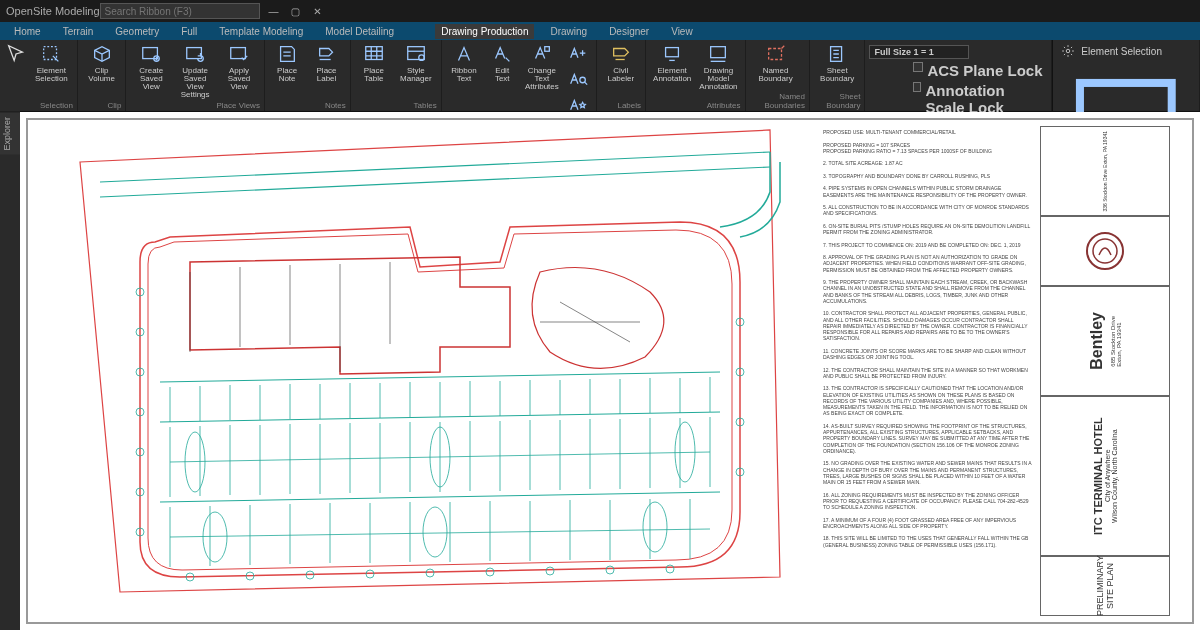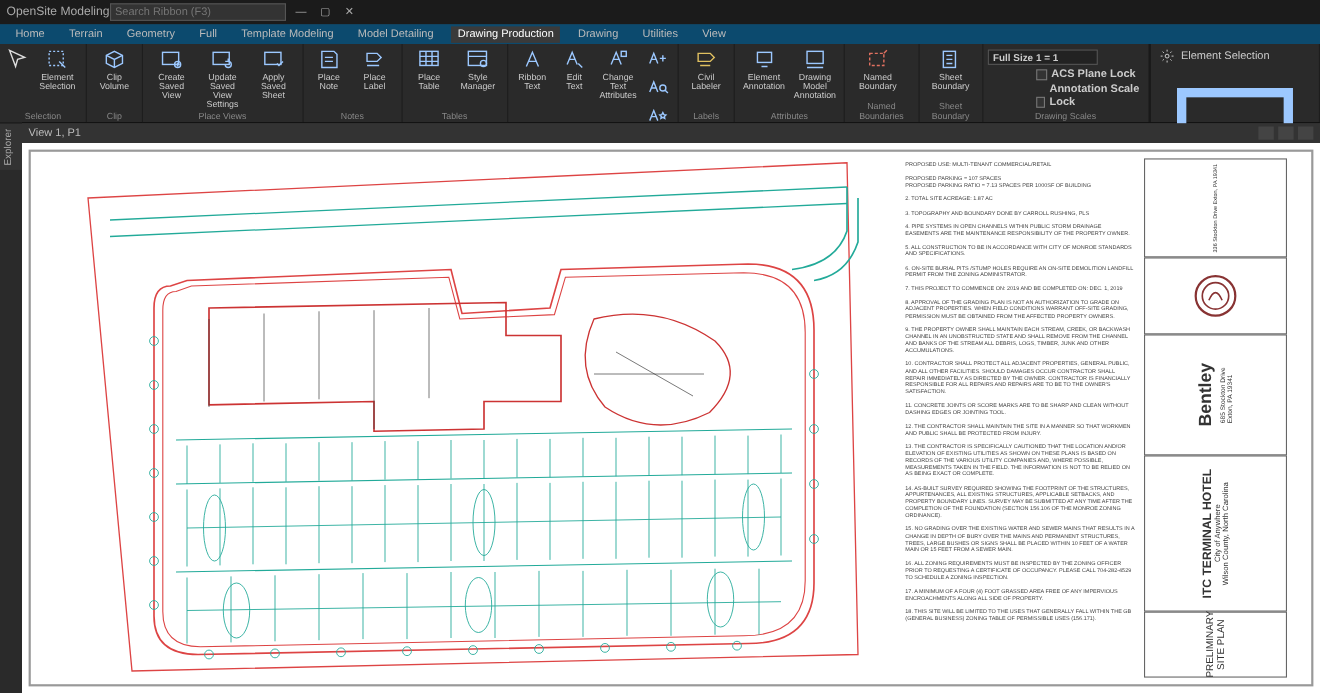--- a/index.html
+++ b/index.html
@@ -6,33 +6,33 @@
   body { width: 1200px; height: 630px; background: #2e2e2e; overflow: hidden; color: #ccc; font-size: 11px; }
   .titlebar { height: 22px; background: #1b1b1b; display: flex; align-items: center; padding: 0 6px; }
   .titlebar .left { flex: 0 0 auto; font-size: 11px; color: #aaa; text-align: right; }
   .titlebar .center { flex: 1; text-align: center; font-size: 11px; color: #ddd; }
   .titlebar .right { flex: 0 0 auto; display: flex; gap: 6px; align-items: center; }
   .search-box { width: 160px; height: 16px; background: #333; border: 1px solid #555; font-size: 10px; color: #aaa; padding: 0 4px; }
   .win-btn { width: 16px; height: 16px; display: inline-flex; align-items: center; justify-content: center; color: #aaa; font-size: 10px; }
 
   .menubar { height: 18px; background: #0c4a6e; display: flex; gap: 10px; padding: 0 8px; align-items: center; font-size: 10px; color: #bbb; }
   .menubar .tab { padding: 2px 6px; cursor: default; }
-  .menubar .tab.active { background: #3a3a3a; color: #fff; }
+  .menubar .tab.active { background: #3a3a3a; color: #fff; margin-left: 25px; }
 
   .ribbon { height: 72px; background: #2a2a2a; display: flex; border-bottom: 1px solid #111; }
   .rib-group { display: flex; flex-direction: column; border-right: 1px solid #1d1d1d; padding: 2px 4px 0 4px; }
   .rib-row { display: flex; gap: 2px; flex: 1; align-items: flex-start; }
   .rib-btn { display: flex; flex-direction: column; align-items: center; justify-content: flex-start; padding: 1px 3px; min-width: 36px; }
   .rib-btn .icon { width: 22px; height: 22px; margin-bottom: 2px; }
   .rib-btn .lbl { font-size: 8px; color: #ccc; text-align: center; line-height: 1.0; max-width: 46px; }
-  .rib-group .group-lbl { font-size: 8px; color: #888; text-align: center; padding: 1px 0; }
+  .rib-group .group-lbl { font-size: 8px; color: #888; text-align: right; padding: 1px 0; }
   .rib-btn.small { min-width: 22px; }
   .rib-row.stack { flex-direction: column; gap: 0; }
   .dropdown-field { background:#222; border:1px solid #555; font-size:9px; color:#ccc; padding:1px 4px; width:100px; }
-  .check-row { display:flex; align-items:flex-end; gap:4px; font-size:10px; color:#ccc;margin-left:44px; }
+  .check-row { display:flex; align-items:flex-start; gap:4px; font-size:15px; color:#ccc;margin-left:44px; }
   .chk { width:10px; height:10px; border:1px solid #777; background:#333; }
 
   svg.icon { fill: none; stroke: #9cc8ff; stroke-width: 1.4; }
   .icon.yellow { stroke:#e0c060; }
   .icon.red { stroke:#e07060; }
   .icon.white { stroke:#ddd; }
 
   .workspace { display: flex; height: calc(630px - 22px - 18px - 72px); }
   .left-tool { width: 20px; background: #2a2a2a; display:flex; flex-direction:column; }
   .left-tool .vtab { writing-mode: vertical-rl; transform: rotate(180deg); font-size:9px; color:#aaa; padding:4px 2px; background:#333; border-bottom:1px solid #222; }
@@ -66,21 +66,21 @@
 
 <div class="menubar">
   <span class="tab">Home</span>
   <span class="tab">Terrain</span>
   <span class="tab">Geometry</span>
   <span class="tab">Full</span>
   <span class="tab">Template Modeling</span>
   <span class="tab">Model Detailing</span>
   <span class="tab active">Drawing Production</span>
   <span class="tab">Drawing</span>
-  <span class="tab">Utilities</span>
+  <span class="tab">Designer</span>
   <span class="tab">View</span>
 </div>
 
 <div class="ribbon">
 
   <div class="rib-group">
     <div class="rib-row">
       <div class="rib-btn small">
         <svg class="icon white" viewBox="0 0 24 24">
             <path d="M4 3l6 16 2-7 7-2z"></path>
@@ -126,21 +126,21 @@
             <path d="M15 17a3 3 0 1 0 3-3"></path>
             <path d="M18 11v3h-3"></path>
           </svg>
         <span class="lbl">Update Saved View Settings</span>
       </div>
       <div class="rib-btn">
         <svg class="icon" viewBox="0 0 24 24">
             <rect x="3" y="5" width="16" height="12"></rect>
             <path d="M15 16l2 2 4-4"></path>
           </svg>
-        <span class="lbl">Apply Saved Sheet</span>
+        <span class="lbl">Apply Saved View</span>
       </div>
     </div>
     <div class="group-lbl">Place Views</div>
   </div>
 
   <div class="rib-group">
     <div class="rib-row">
       <div class="rib-btn">
         <svg class="icon" viewBox="0 0 24 24">
             <path d="M5 4h12l3 3v13H5z"></path>
@@ -334,28 +334,20 @@
     </div>
   </div>
 </div>
 
 <div class="workspace">
   <div class="left-tool">
     <div class="vtab">Explorer</div>
   </div>
 
   <div class="canvas-wrap">
-    <div class="canvas-head">
-      <span>View 1, P1</span>
-      <span class="wbtns">
-        <span></span>
-        <span></span>
-        <span></span>
-      </span>
-    </div>
     <div class="canvas">
 
       <div class="sheet-border" style="left:6px; top:6px; right:6px; bottom:6px;"></div>
 
       <svg class="site-svg" viewBox="0 0 760 480" style="left:20px; top:10px; width:760px; height:480px;">
 
         <path d="M 40 40 L 730 8 L 740 455 L 80 470 Z" fill="none" stroke="#d44" stroke-width="1.2"></path>
 
         <path d="M 115 120 Q 100 120 100 140 L 100 420 Q 100 455 140 455 L 640 445 Q 700 445 700 390 L 700 160 Q 700 100 640 100 L 470 105 L 460 140 L 380 145 L 370 105 L 130 115 Z" fill="none" stroke="#d44" stroke-width="1.5"></path>
         <path d="M 120 125 Q 108 125 108 142 L 108 416 Q 108 448 142 448 L 636 438 Q 692 438 692 388 L 692 162 Q 692 108 636 108 L 474 112 L 464 146 L 378 150 L 368 112 L 134 120 Z" fill="none" stroke="#d44" stroke-width="1"></path>

